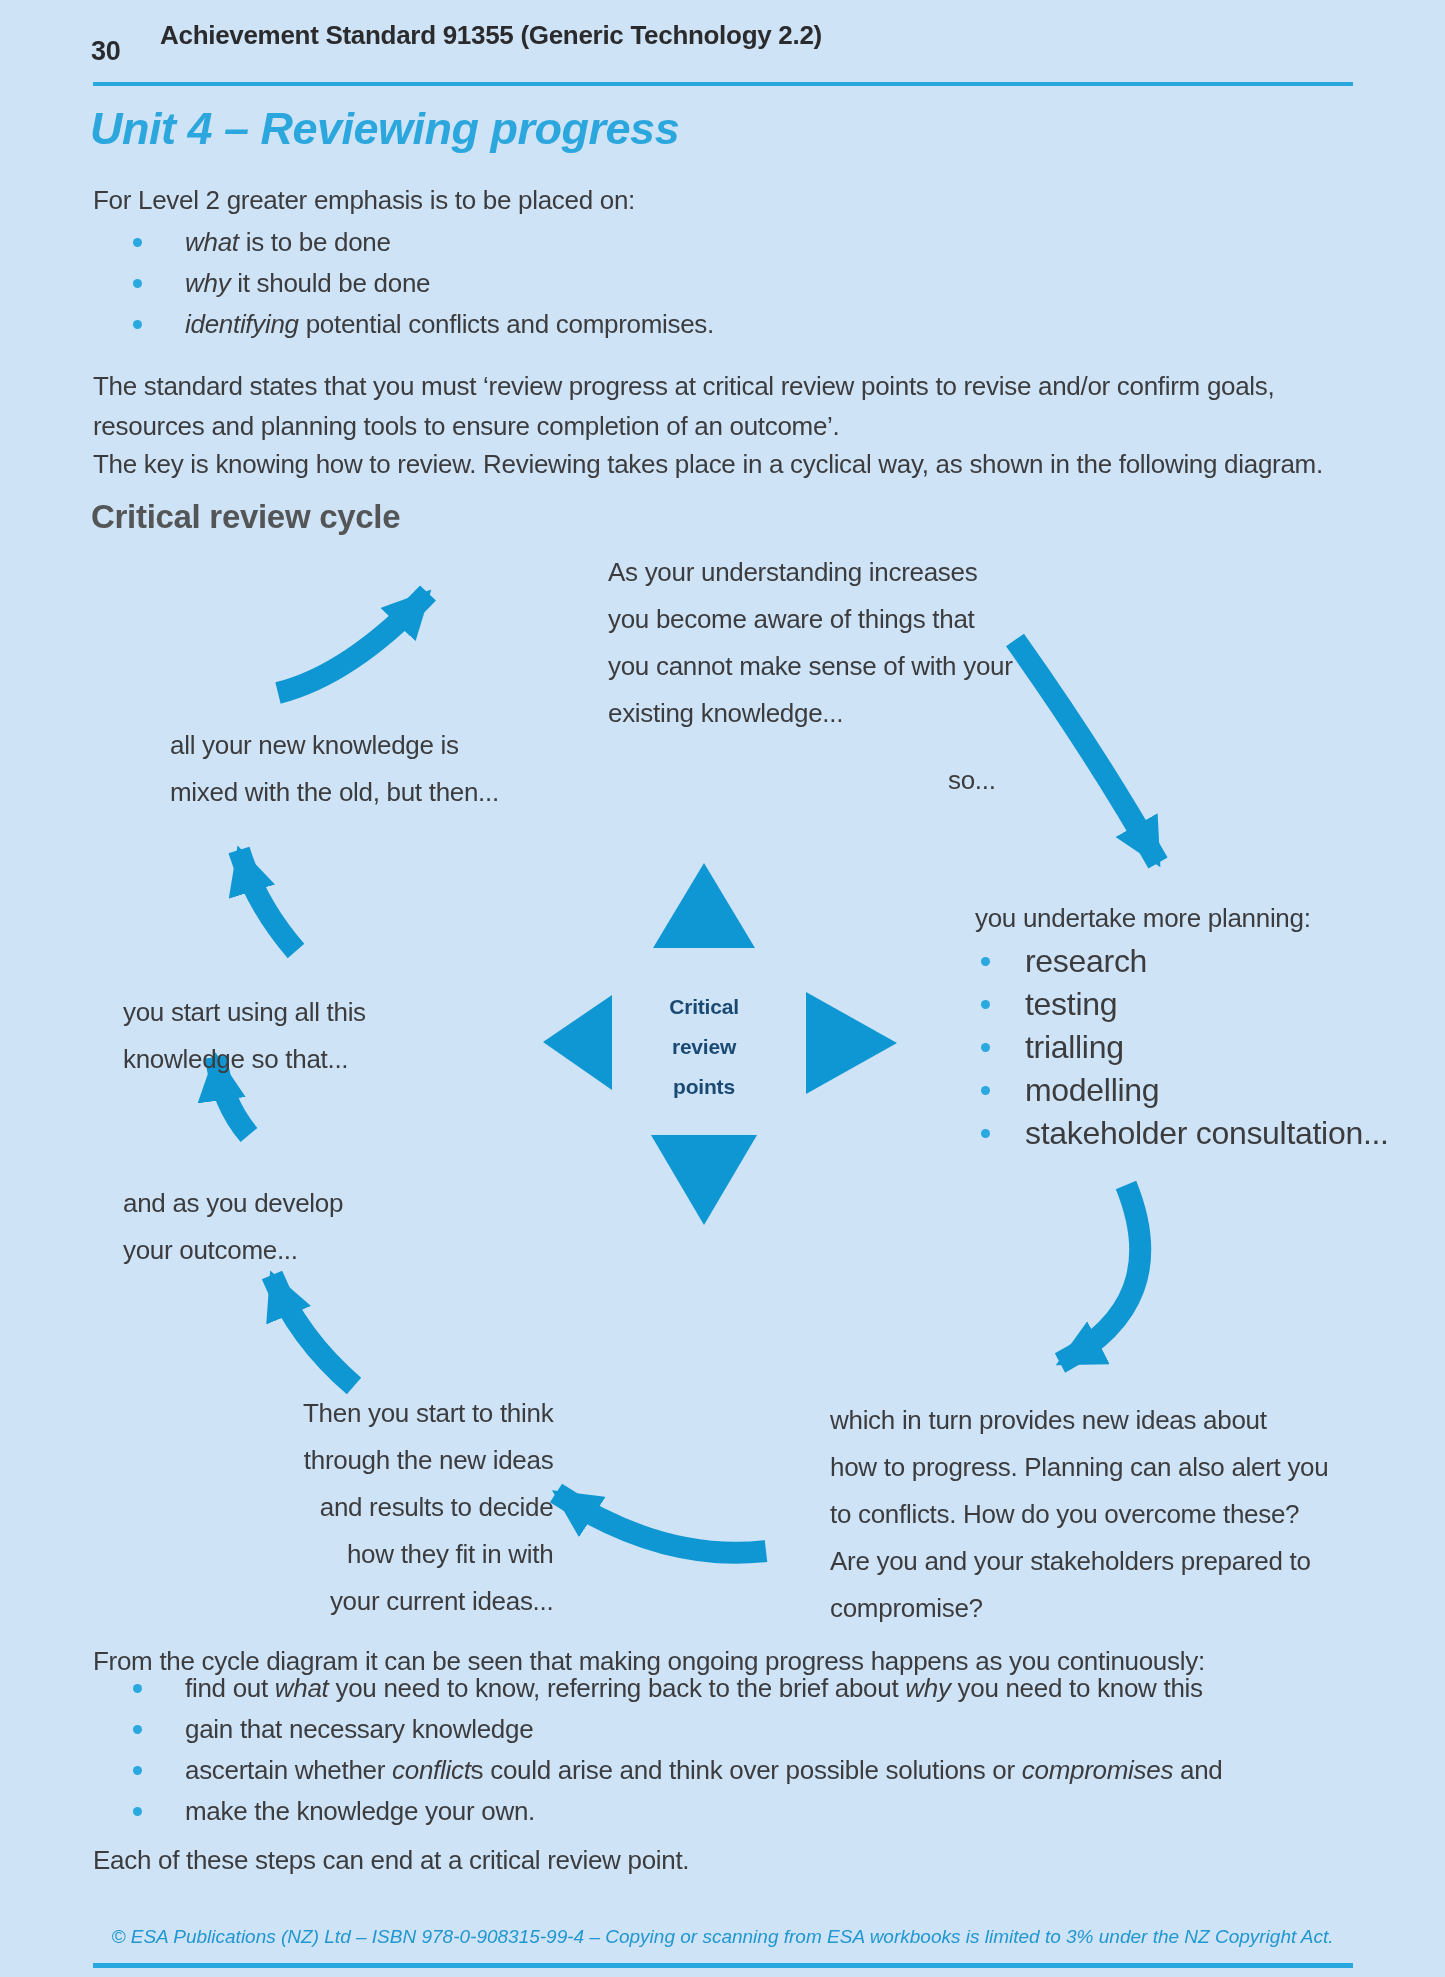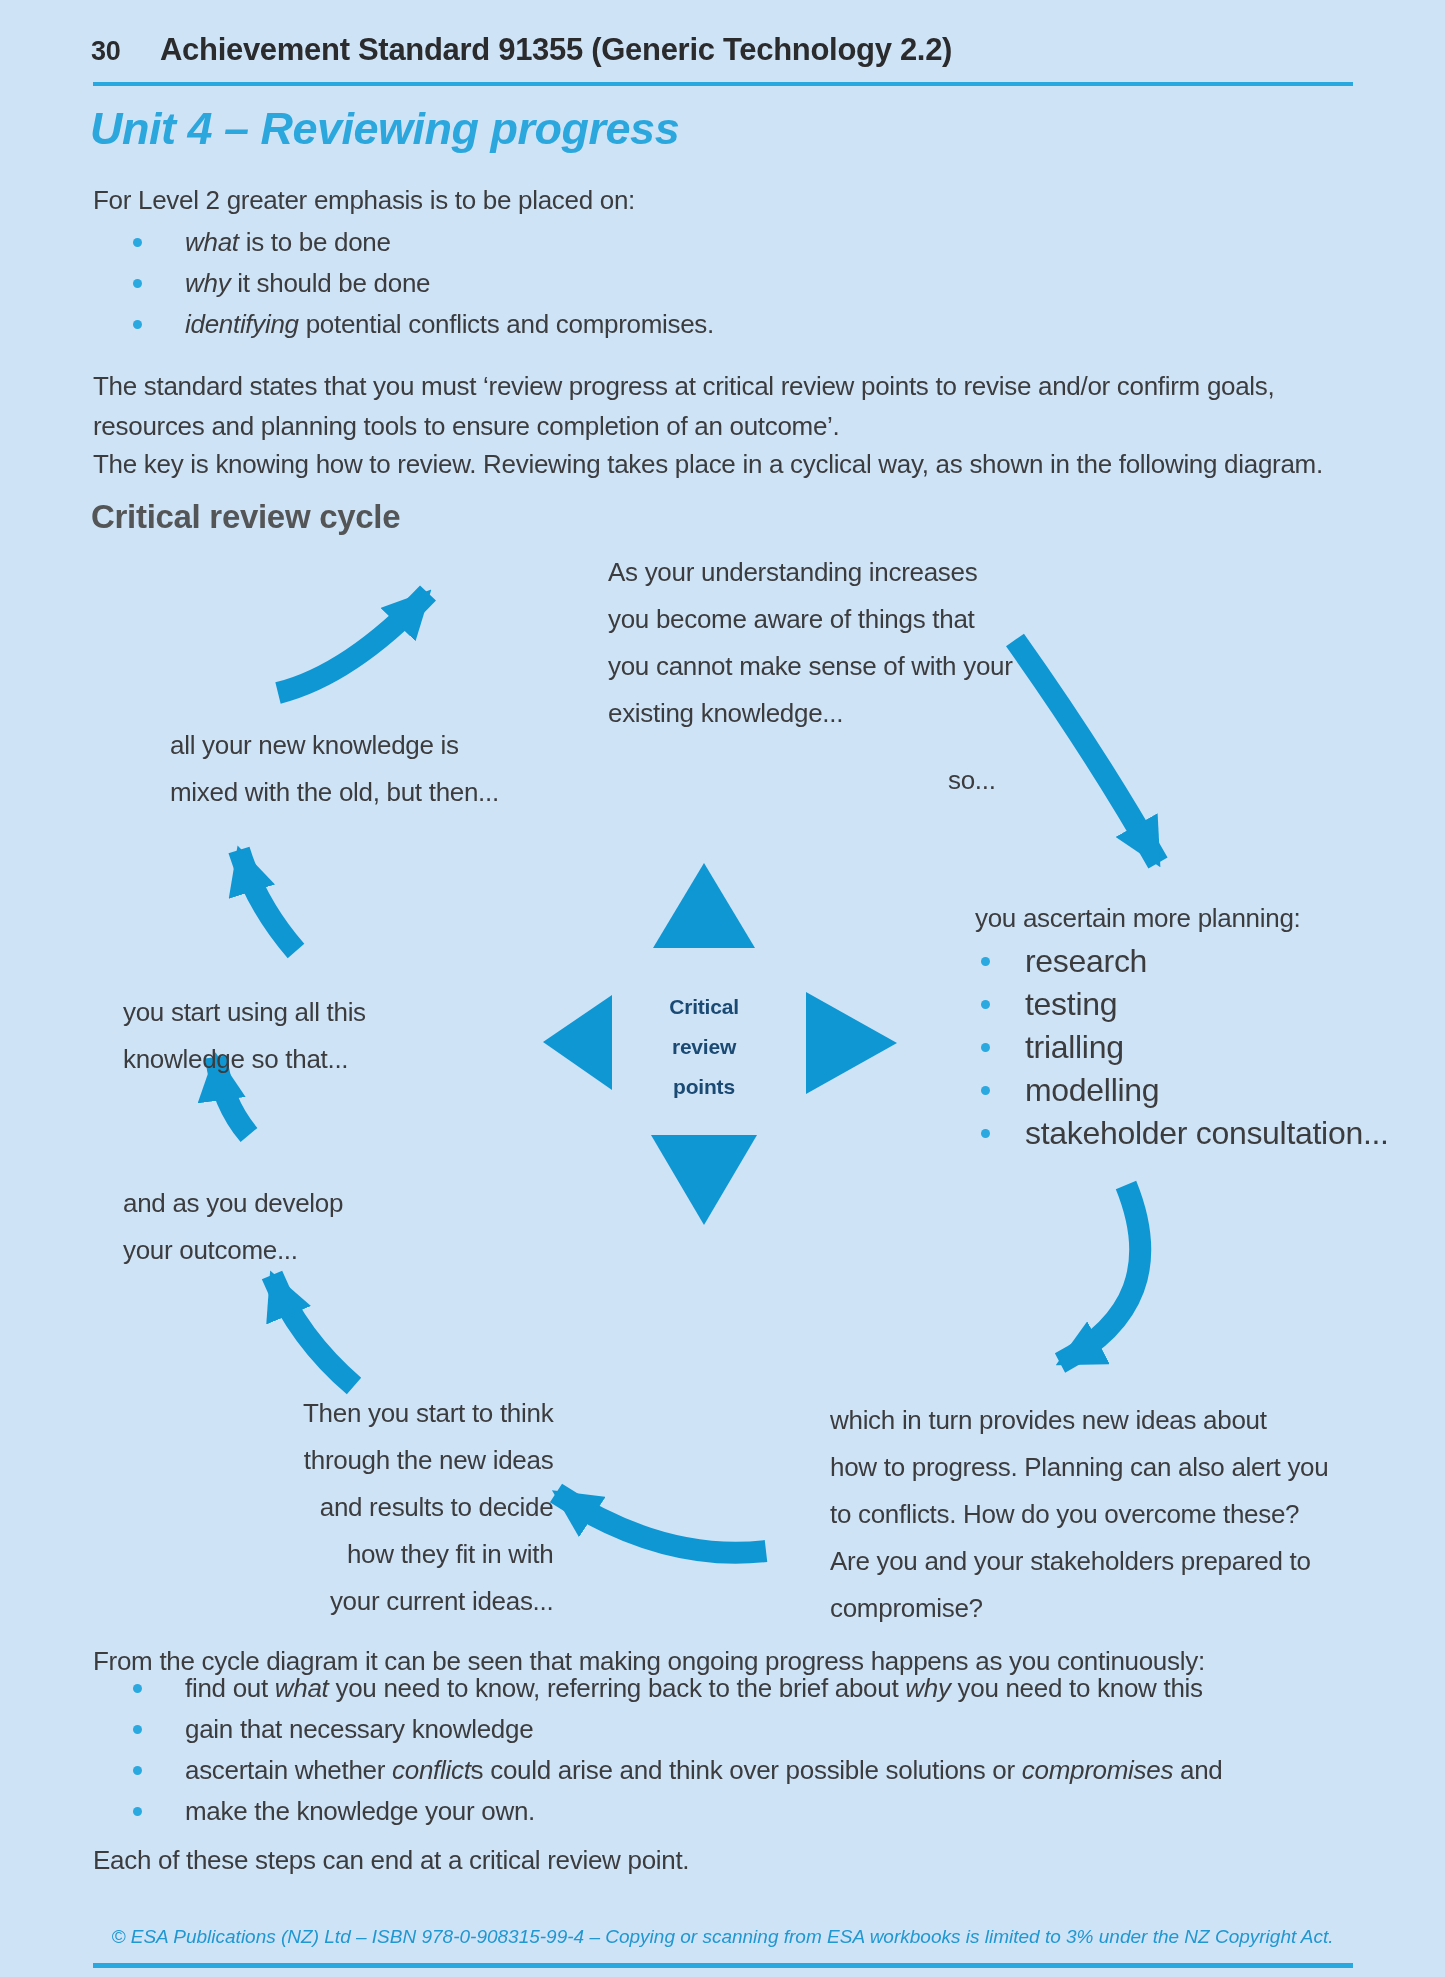--- a/index.html
+++ b/index.html
@@ -7,21 +7,21 @@
     position:relative;width:1445px;height:1977px;margin:0 auto;
     background:#cee3f6;overflow:hidden;
     font-family:"Liberation Sans",sans-serif;color:#3c3c3e;
     letter-spacing:-0.3px;
   }
   .abs{position:absolute;}
   .it{font-style:italic;}
 
   
   .page-num{left:91px;top:36px;font-size:27px;font-weight:bold;color:#2b2b2d;}
-  .hdr-title{left:160px;top:32px;font-size:31px;font-weight:bold;color:#2b2b2d;}
+  .hdr-title{left:160px;top:20px;font-size:26px;font-weight:bold;color:#2b2b2d;}
   .rule{left:93px;width:1260px;background:#29a8e0;}
   .rule-top{top:82px;height:4px;}
   .rule-bottom{top:1963px;height:5px;}
 
   .unit-title{left:90px;top:103px;font-size:45px;font-weight:bold;font-style:italic;color:#2ba7de;letter-spacing:-0.5px;}
 
   .body-text{font-size:26px;line-height:40px;}
   .p-intro{left:93px;top:180px;}
   .p-standard{left:93px;top:366px;width:1262px;}
   .p-key{left:93px;top:444px;width:1262px;}
@@ -122,21 +122,21 @@
 
     <div class="note n-top">As your understanding increases
 you become aware of things that
 you cannot make sense of with your
 existing knowledge...</div>
     <div class="note n-mixed">all your new knowledge is
 mixed with the old, but then...</div>
     <div class="note n-so">so...</div>
 
     <div class="note n-planning">
-      <div>you ascertain more planning:</div>
+      <div>you undertake more planning:</div>
       <ul class="plist">
         <li>research</li>
         <li>testing</li>
         <li>trialling</li>
         <li>modelling</li>
         <li>stakeholder consultation...</li>
       </ul>
     </div>
 
     <div class="note n-using">you start using all this

